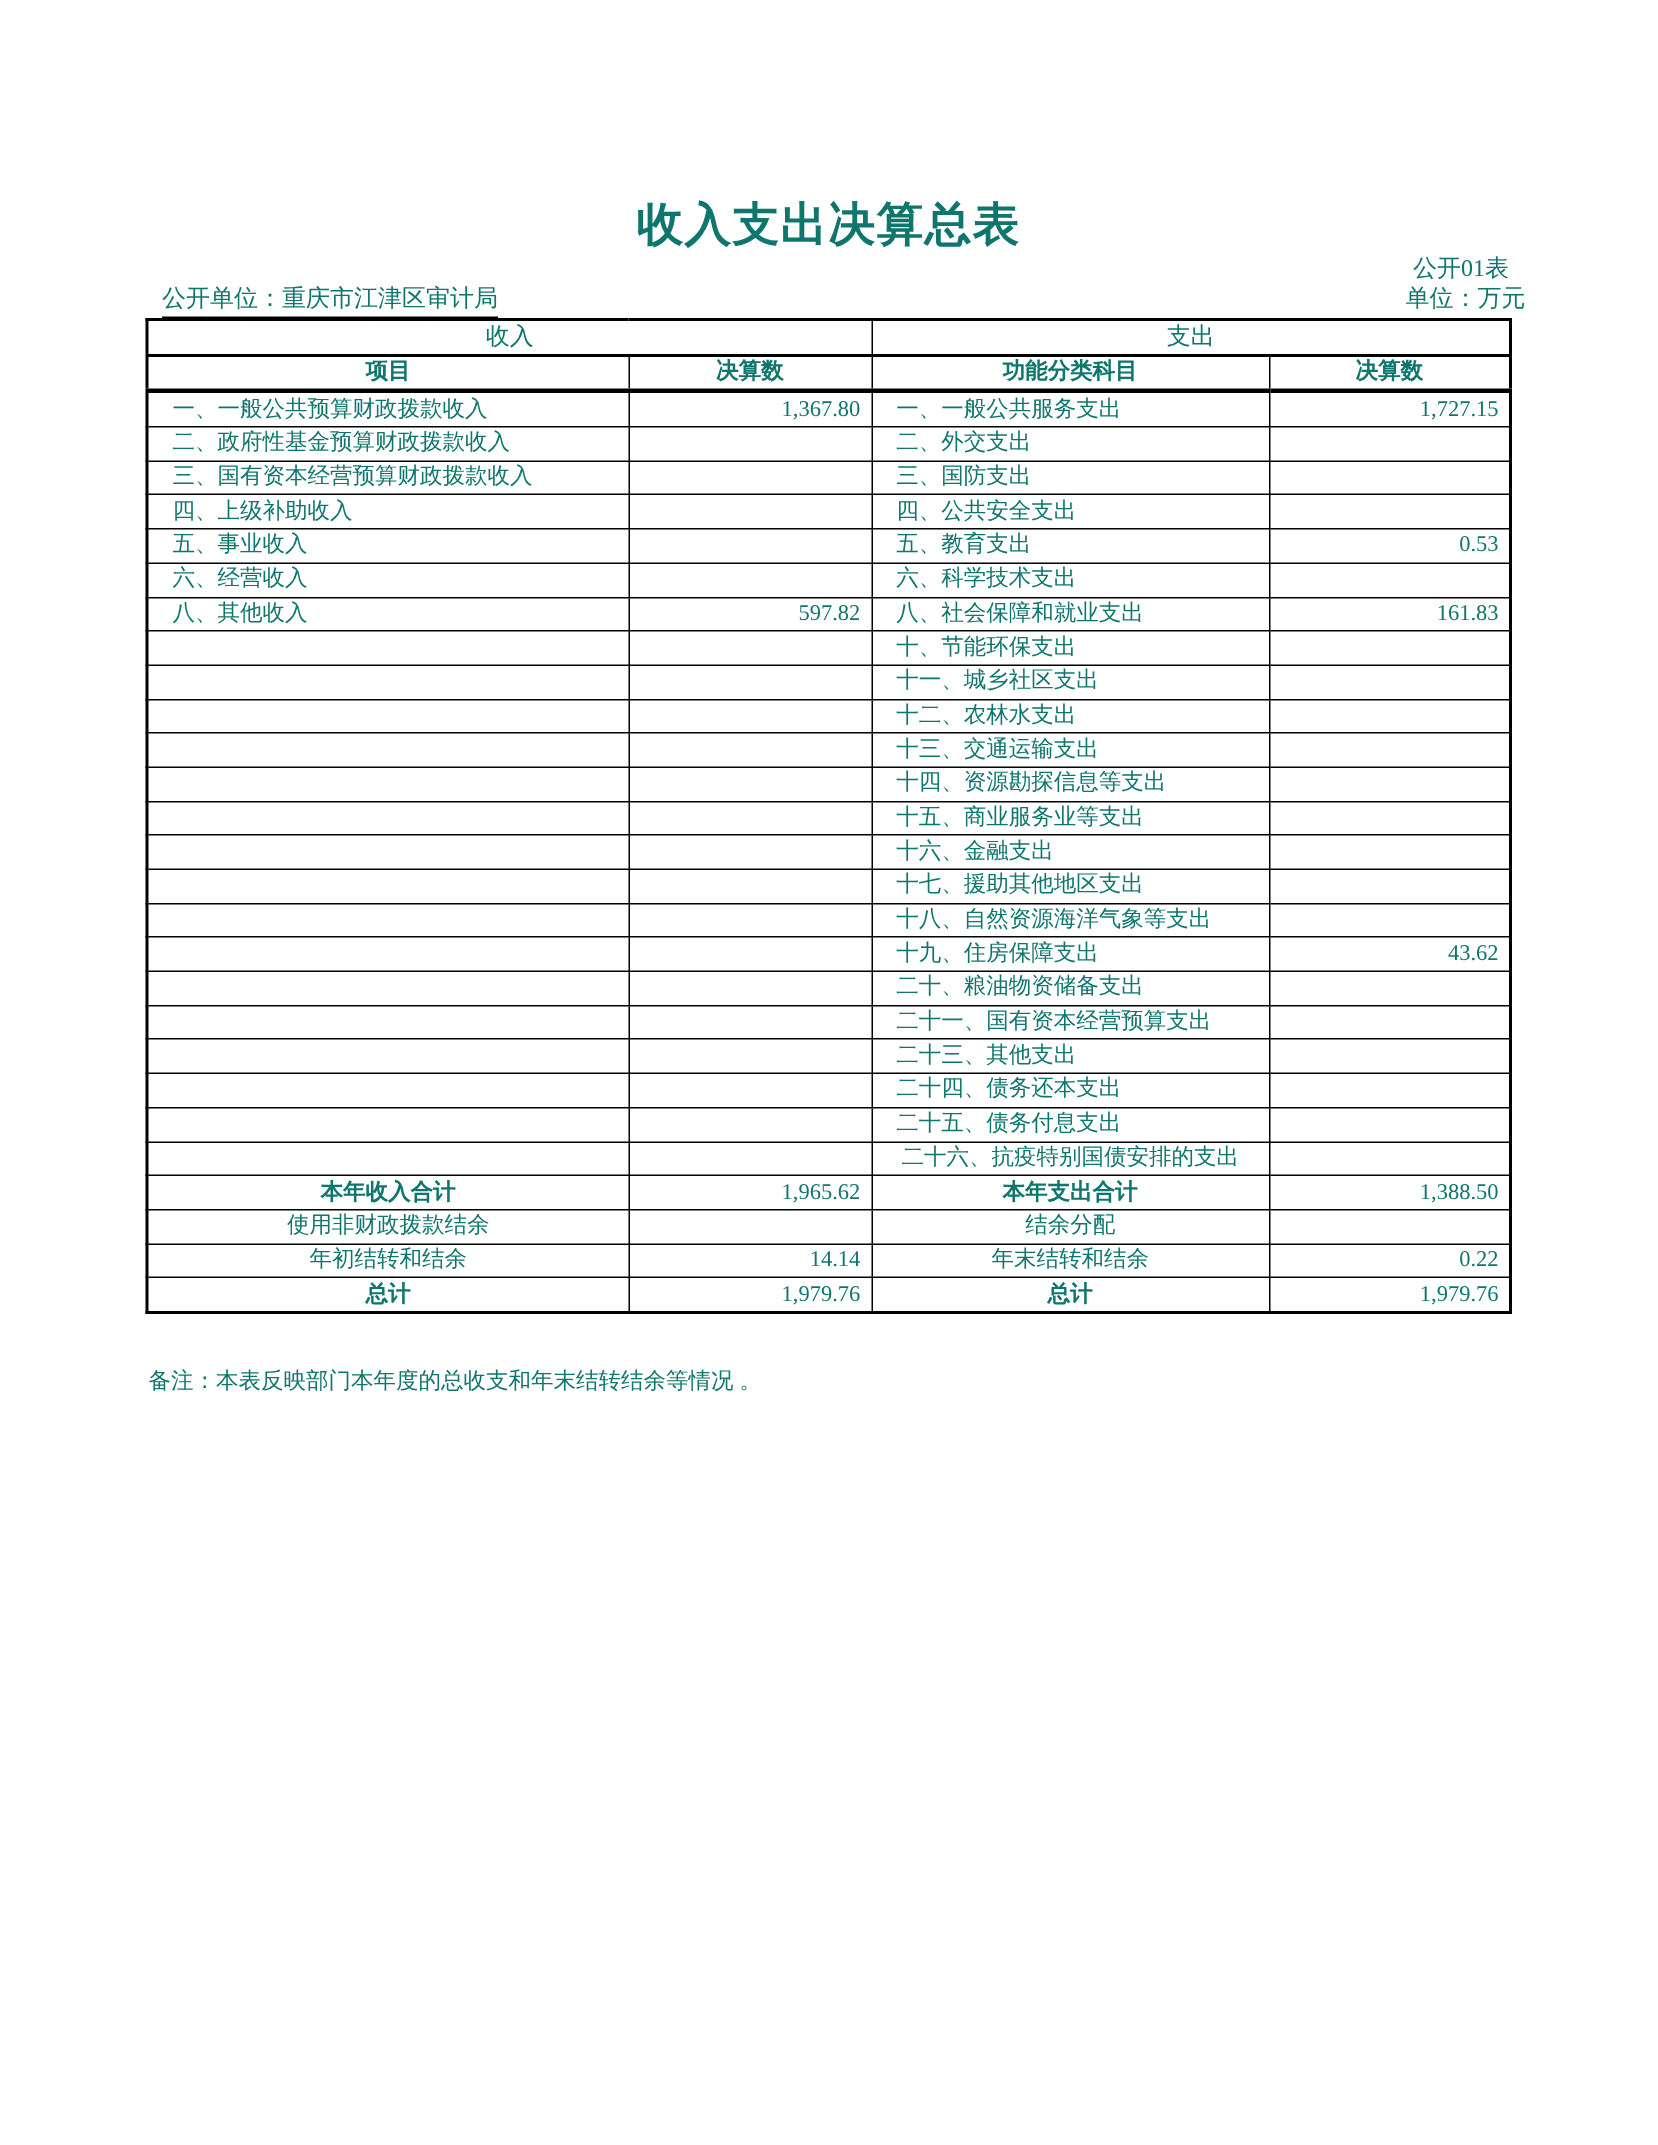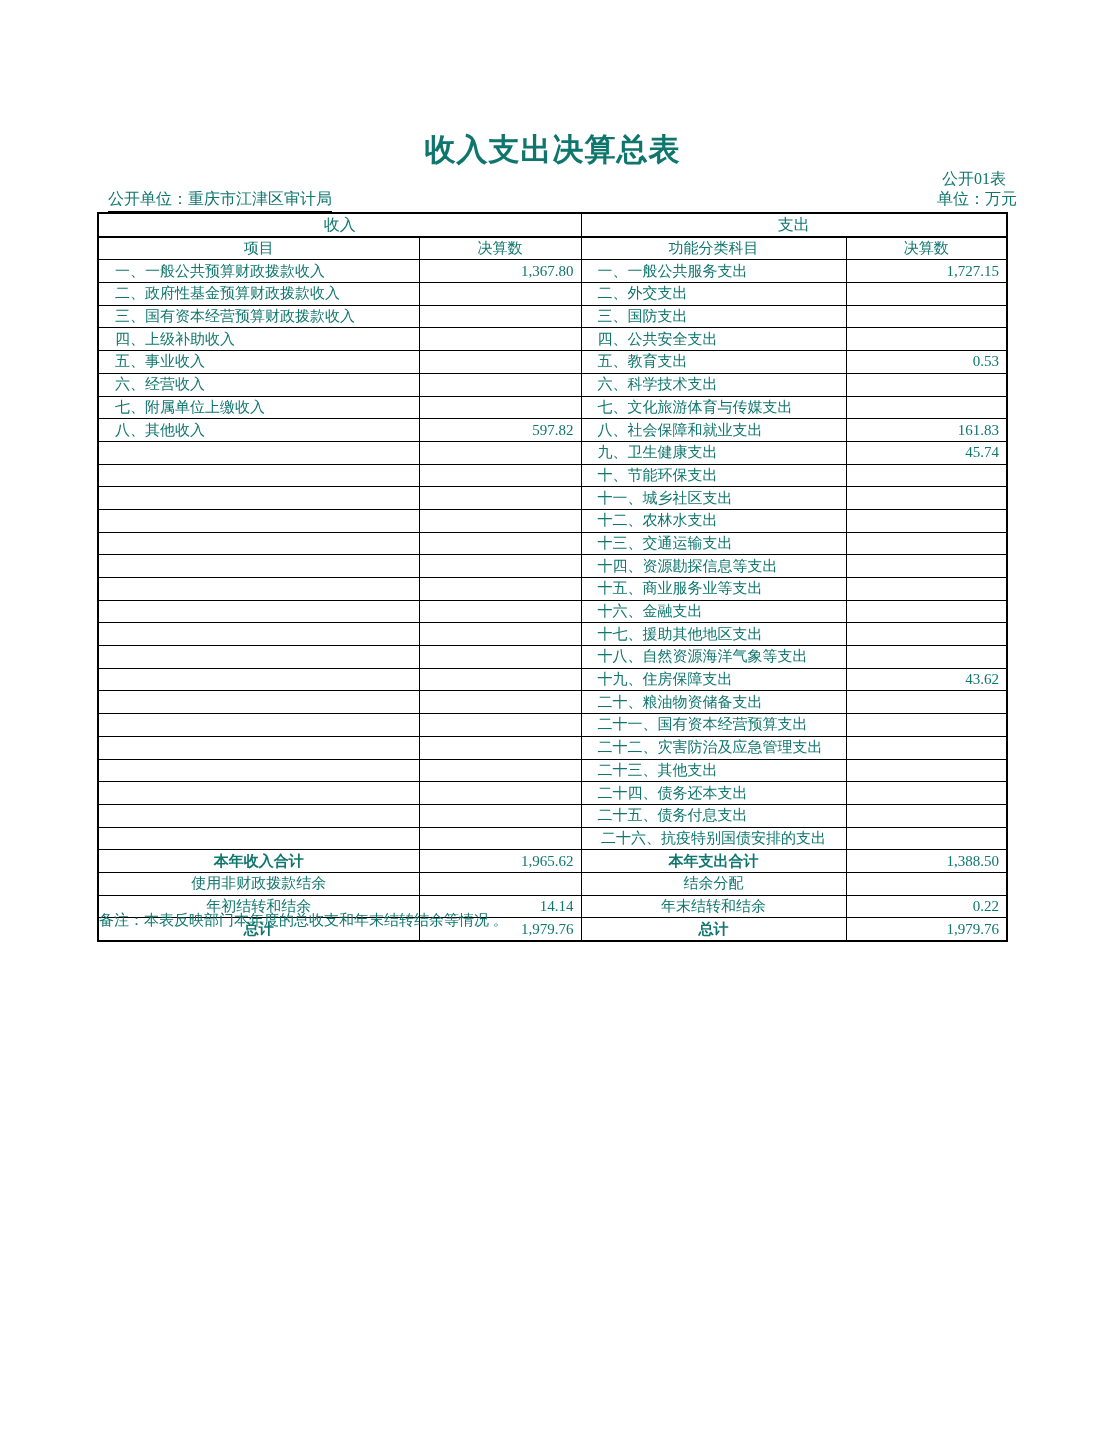--- a/index.html
+++ b/index.html
@@ -24,21 +24,21 @@
   table.sheet{
     position:absolute;top:212px;left:97px;width:909px;
     border-collapse:collapse;table-layout:fixed;
     font-size:15px;border:2px solid #000;
   }
   .sheet th,.sheet td{
     border:1px solid #000;height:21.7px;padding:0;line-height:1;
     overflow:hidden;white-space:nowrap;vertical-align:middle;
   }
   .sheet tr.group-row th{font-weight:400;font-size:16px;text-align:center;border-bottom:2px solid #000;}
-  .sheet tr.head-row th{font-weight:400;text-align:center;border-bottom:1px solid #000000;}
+  .sheet tr.head-row th{font-weight:700;text-align:center;border-bottom:3px solid #000000;}
   td.c-item{text-align:left;padding-left:16px;}
   td.c-num{text-align:right;padding-right:7px;}
   td.c-label{text-align:center;}
   td.c-center{text-align:center;padding-left:0;}
   .bold{font-weight:700;}
   .note{position:absolute;top:911px;left:99px;font-size:15px;}
 </style>
 </head>
 <body>
 
@@ -103,40 +103,28 @@
           <td class="c-item">五、教育支出</td>
           <td class="c-num">0.53</td>
         </tr>
         <tr>
           <td class="c-item">六、经营收入</td>
           <td class="c-num"></td>
           <td class="c-item">六、科学技术支出</td>
           <td class="c-num"></td>
         </tr>
         <tr>
-          <td class="c-item">七、附属单位上缴收入</td>
-          <td class="c-num"></td>
-          <td class="c-item">七、文化旅游体育与传媒支出</td>
-          <td class="c-num"></td>
-        </tr>
-        <tr>
           <td class="c-item">八、其他收入</td>
           <td class="c-num">597.82</td>
           <td class="c-item">八、社会保障和就业支出</td>
           <td class="c-num">161.83</td>
         </tr>
         <tr>
           <td class="c-item"></td>
           <td class="c-num"></td>
-          <td class="c-item">九、卫生健康支出</td>
-          <td class="c-num">45.74</td>
-        </tr>
-        <tr>
-          <td class="c-item"></td>
-          <td class="c-num"></td>
           <td class="c-item">十、节能环保支出</td>
           <td class="c-num"></td>
         </tr>
         <tr>
           <td class="c-item"></td>
           <td class="c-num"></td>
           <td class="c-item">十一、城乡社区支出</td>
           <td class="c-num"></td>
         </tr>
         <tr>
@@ -190,26 +178,20 @@
         <tr>
           <td class="c-item"></td>
           <td class="c-num"></td>
           <td class="c-item">二十、粮油物资储备支出</td>
           <td class="c-num"></td>
         </tr>
         <tr>
           <td class="c-item"></td>
           <td class="c-num"></td>
           <td class="c-item">二十一、国有资本经营预算支出</td>
-          <td class="c-num"></td>
-        </tr>
-        <tr>
-          <td class="c-item"></td>
-          <td class="c-num"></td>
-          <td class="c-item">二十二、灾害防治及应急管理支出</td>
           <td class="c-num"></td>
         </tr>
         <tr>
           <td class="c-item"></td>
           <td class="c-num"></td>
           <td class="c-item">二十三、其他支出</td>
           <td class="c-num"></td>
         </tr>
         <tr>
           <td class="c-item"></td>

